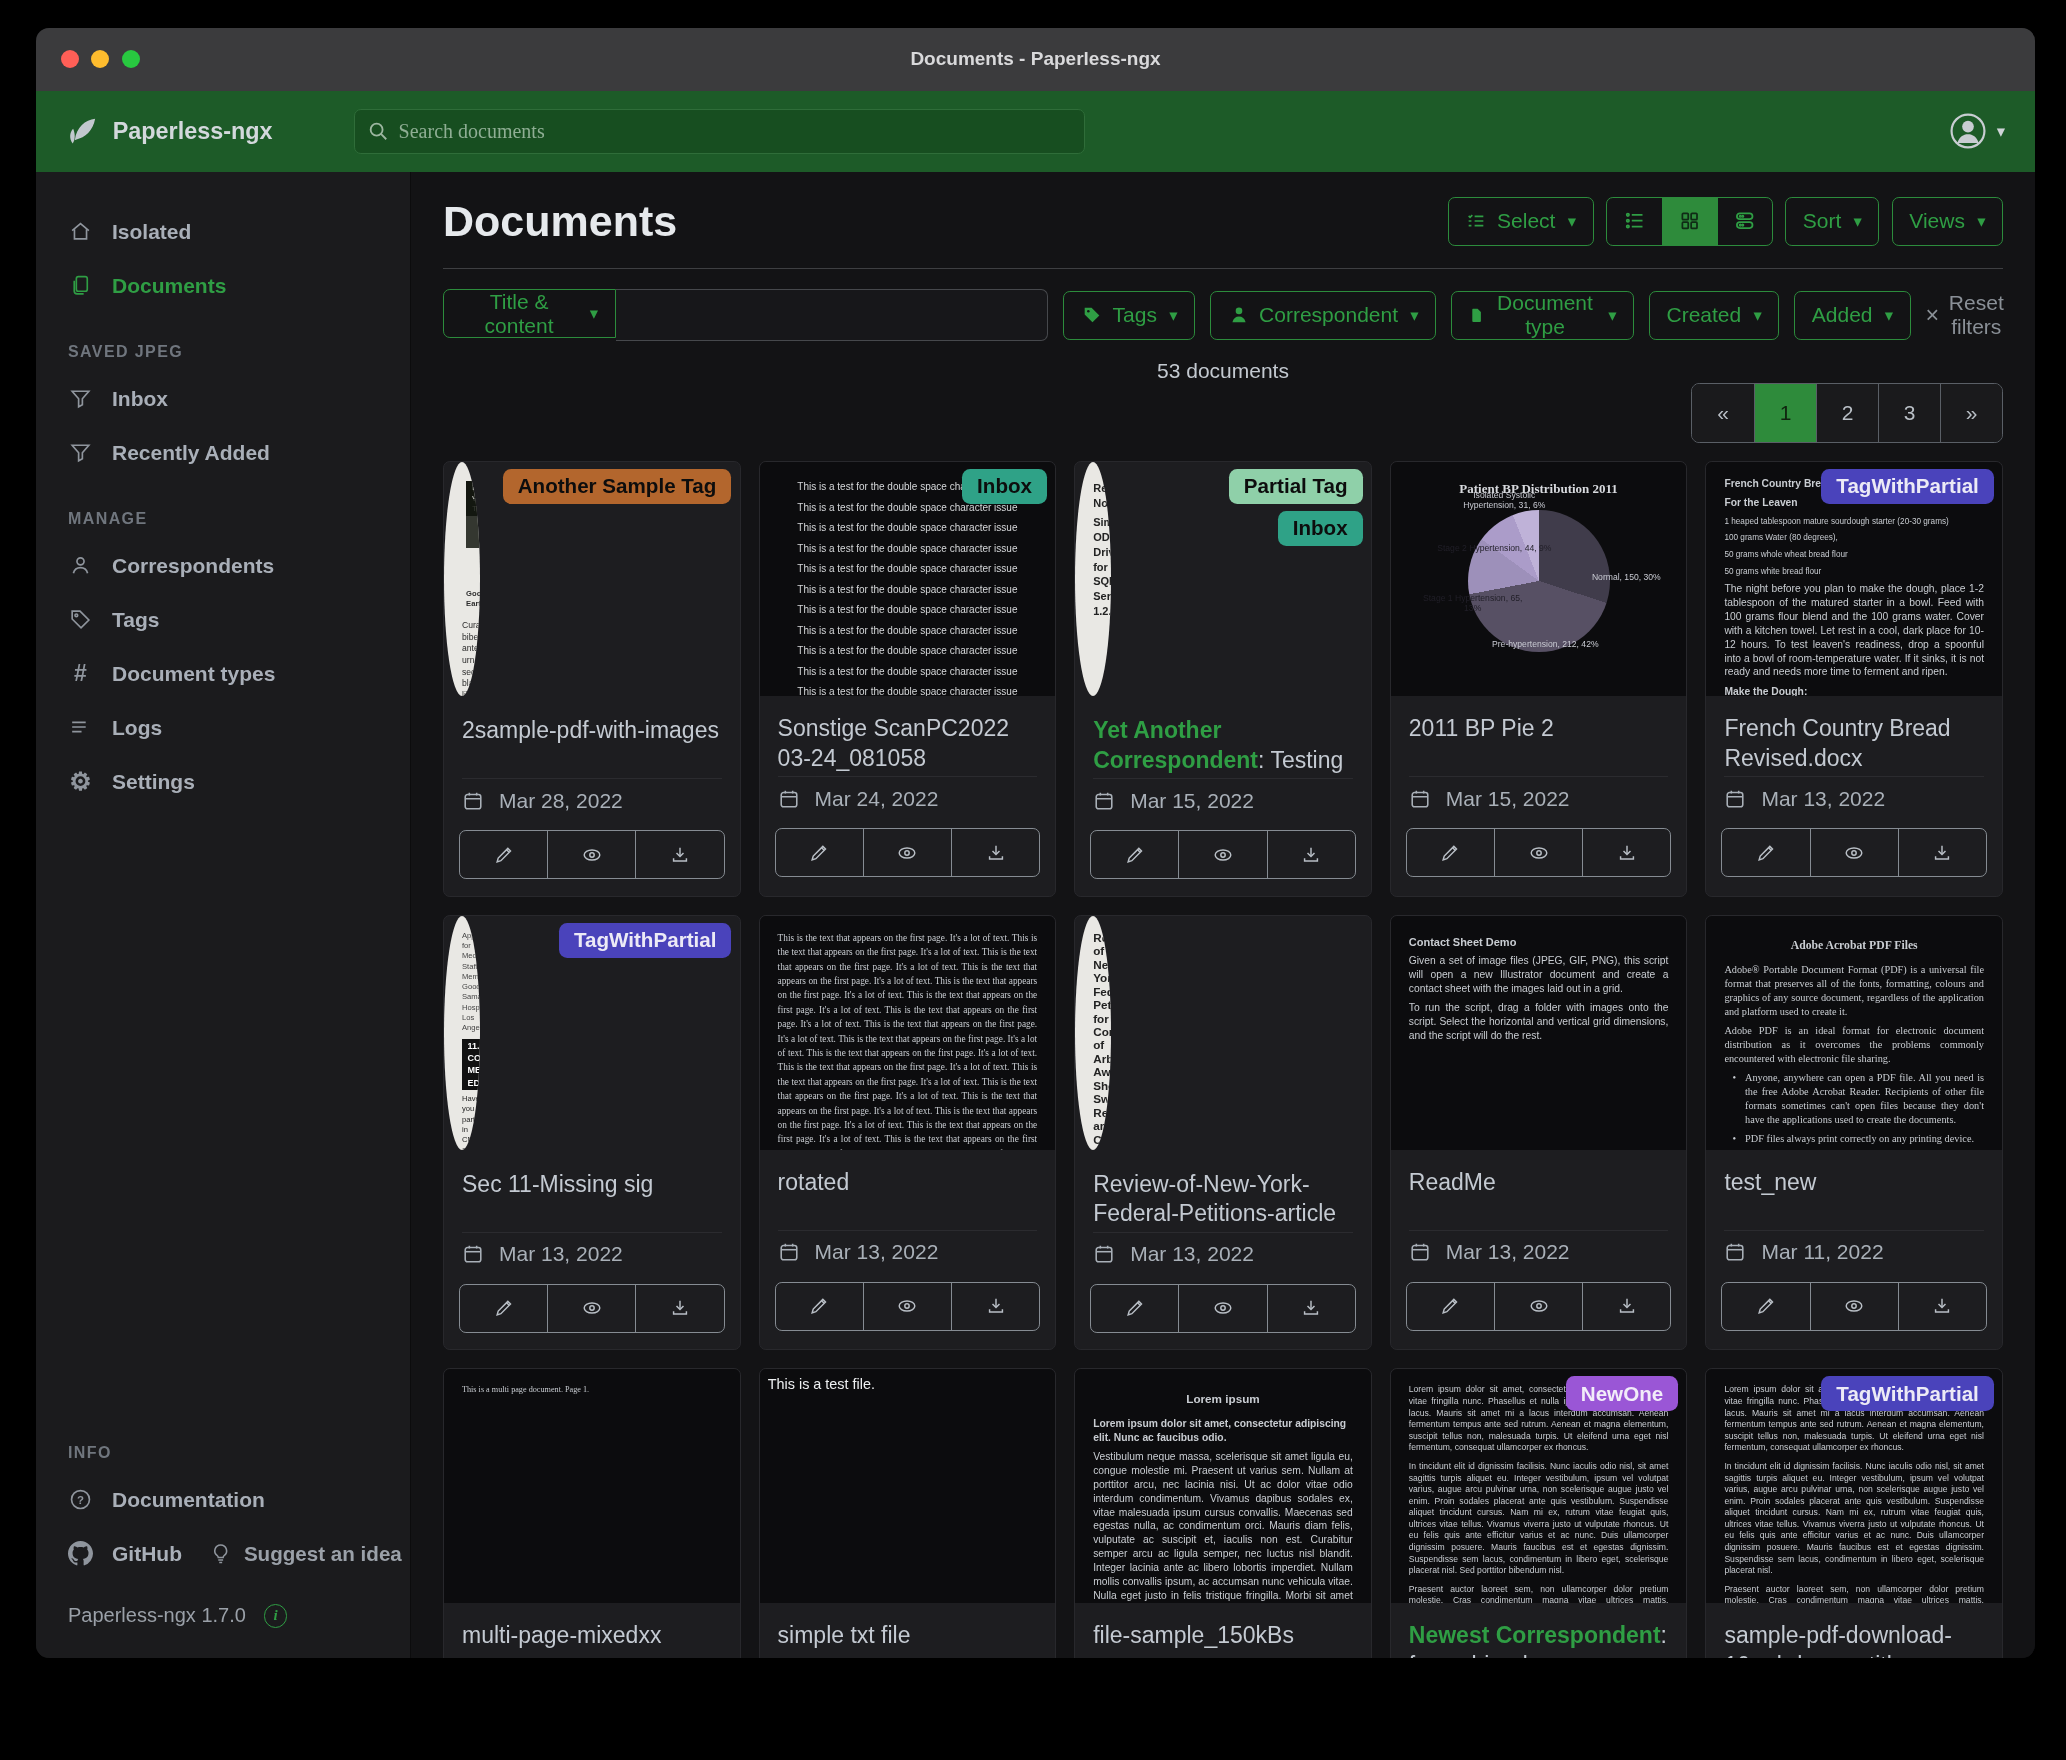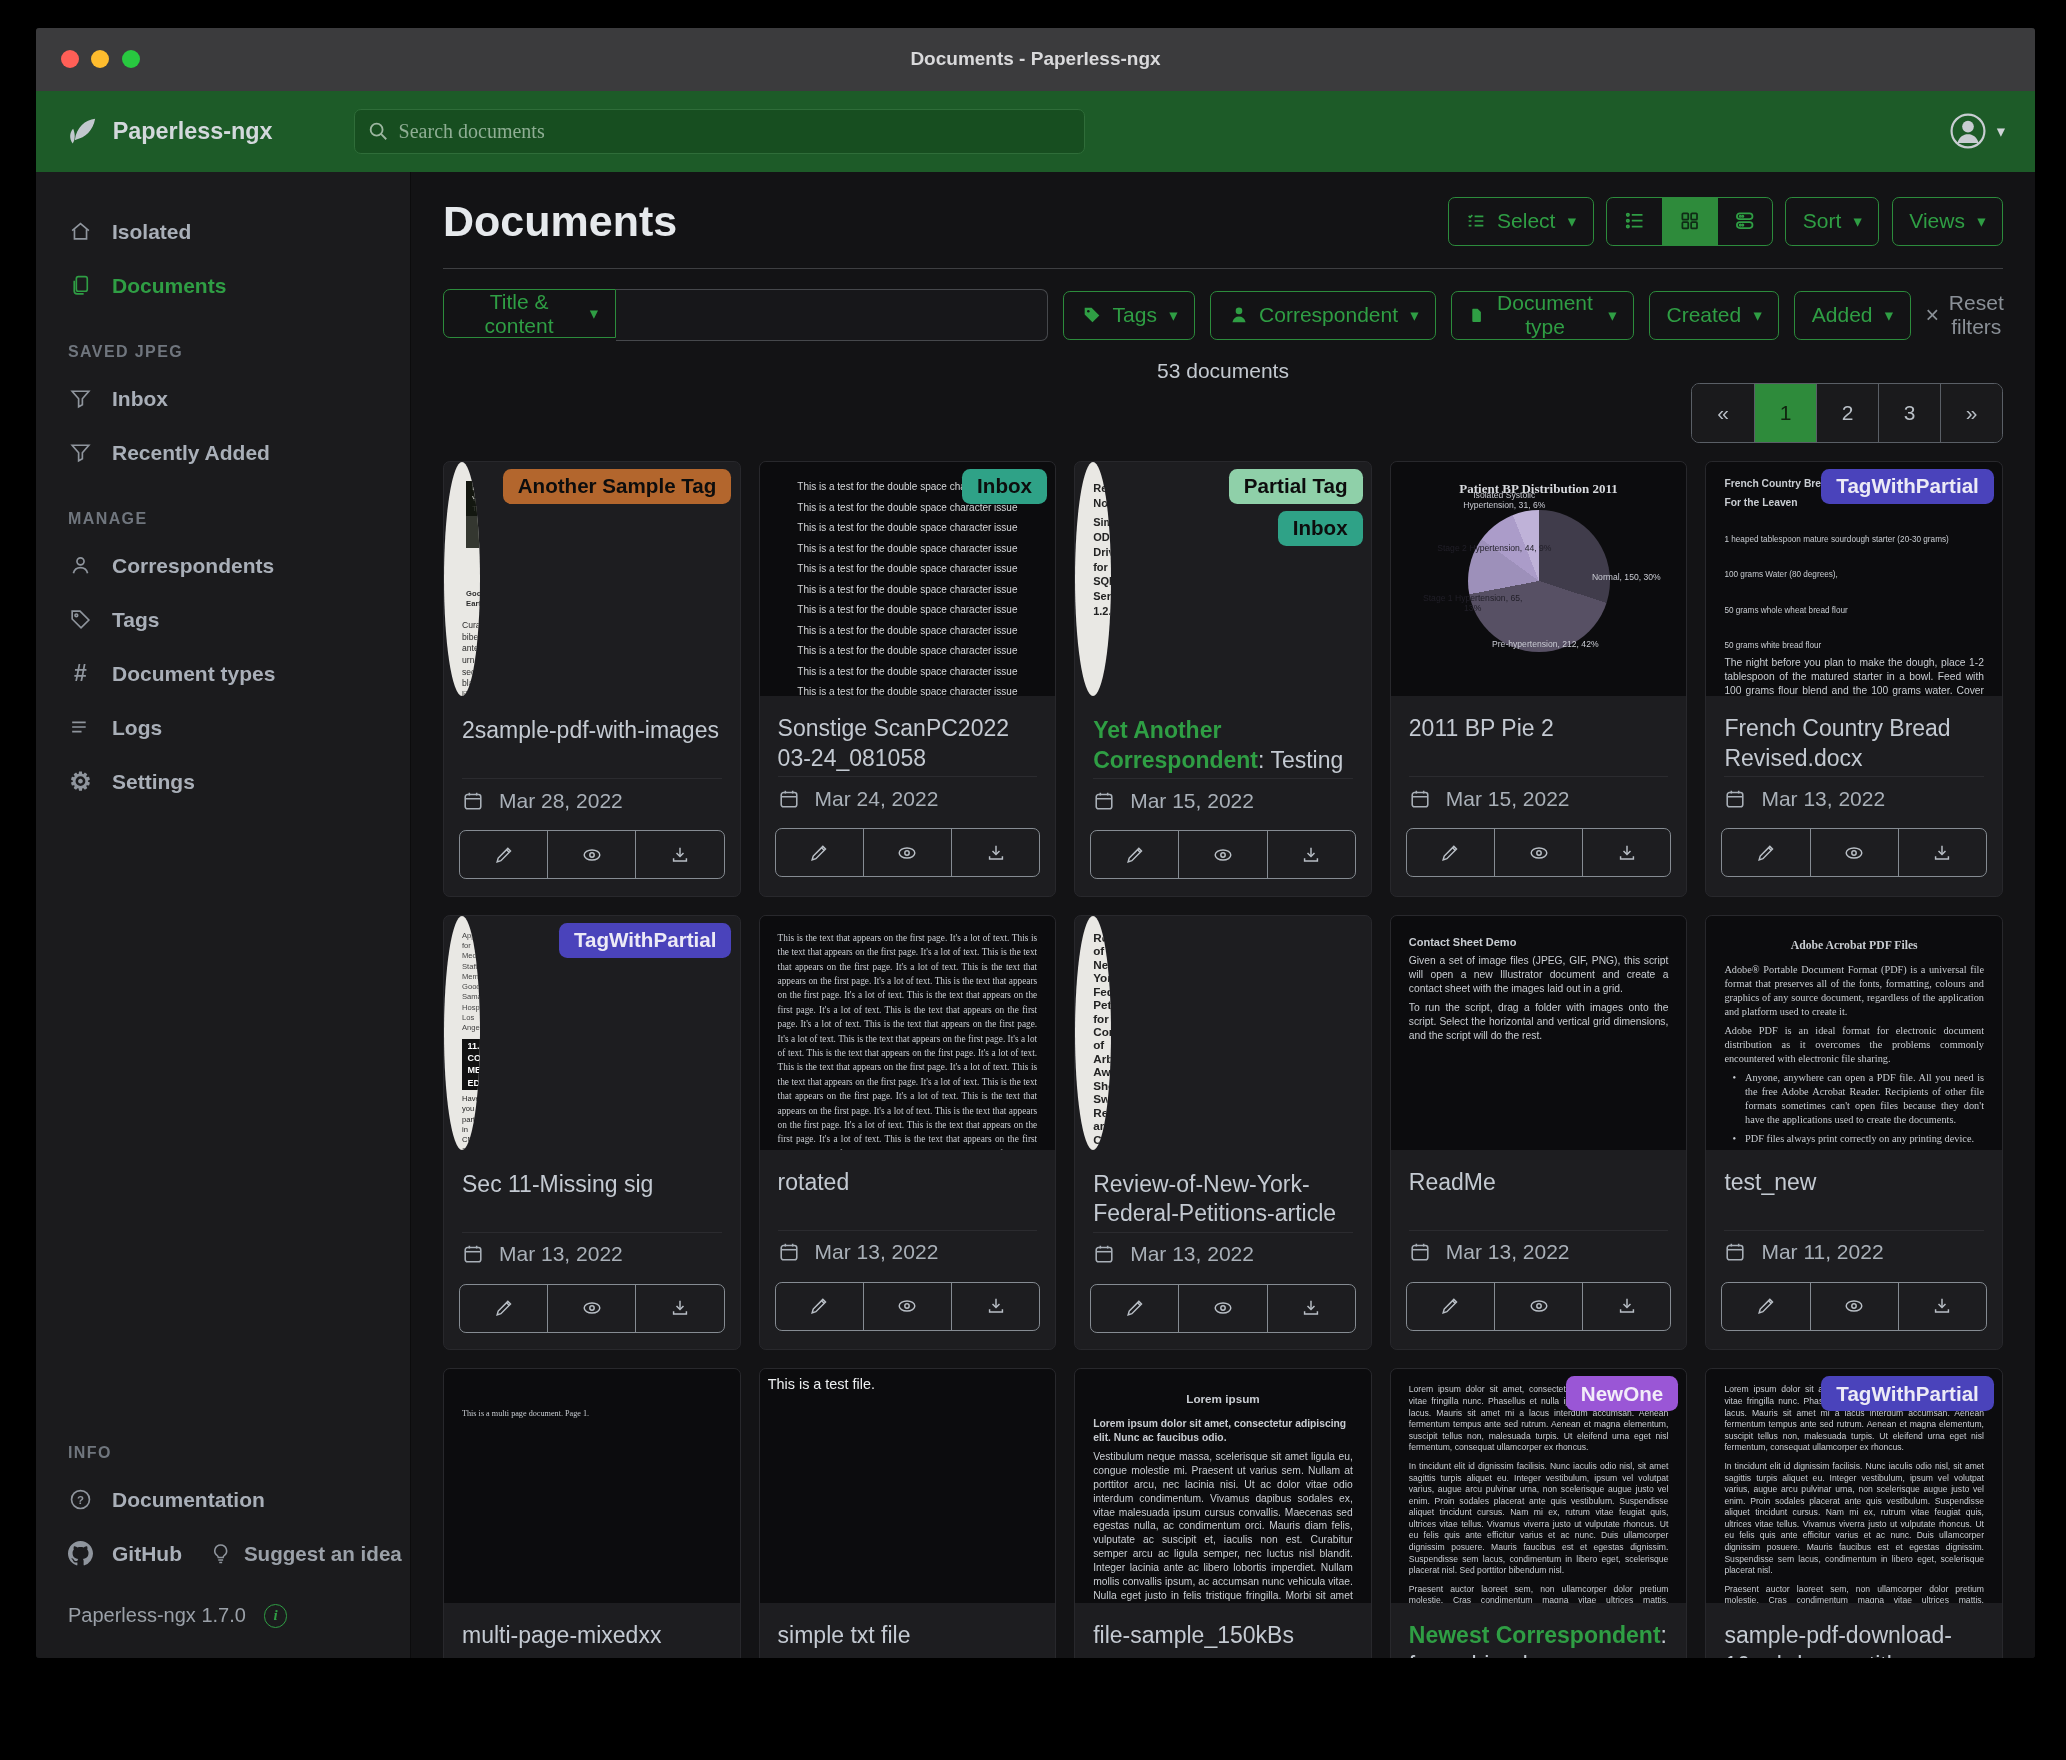--- a/index.html
+++ b/index.html
@@ -1,17 +1,17 @@
 <!DOCTYPE html>
 <html style="font-size:11px"><head>
 <meta charset="utf-8">
 <style>
   * { margin:0; padding:0; box-sizing:border-box; }
   html,body { width:2066px; height:1761px; background:#000; font-family:"Liberation Sans", sans-serif; }
-  .window { position:absolute; left:36px; top:27.5px; width:1999px; height:1630px; border-radius:3px;
+  .window { position:absolute; left:36px; top:27.5px; width:1999px; height:1630px; border-radius:13px;
             overflow:hidden; background:#131315; box-shadow:0 27.5px 82px rgba(0,0,0,.85); }
 
   
   .titlebar { height:63px; background:#3b3b3d; position:relative; display:flex; align-items:center; }
   .traffic { display:flex; gap:12.4px; margin-left:25px; }
   .light { width:18px; height:18px; border-radius:50%; display:inline-block; }
   .light.red{background:#ff5f57}.light.yellow{background:#febc2e}.light.green{background:#28c840}
   .titlebar-title { position:absolute; left:0; right:0; text-align:center; color:#d9d9db; font-size:19px; font-weight:700; }
 
   
@@ -108,21 +108,21 @@
 
   
   .fl { margin-bottom:5.5px; }
   .fl-h { font-weight:700; font-size:11px; margin:4.1px 0; }
   .fl-hc { font-weight:700; font-size:11.7px; text-align:center; margin:6.9px 0 9.6px; }
   .fl-b { font-weight:700; }
   .fl-p { text-align:justify; }
   .fl-ind { margin-left:19px; text-align:justify; }
   .fl-li { margin-left:20.6px; text-align:justify; position:relative; }
   .fl-li::before { content:"•"; position:absolute; left:-12.4px; }
-  .fl-small { font-size:8.2px;margin-top:24px; }
+  .fl-small { font-size:8.2px; }
   .fl-top { font-size:14.4px; color:#eef0f2; margin:0; }
   .rep-line { text-align:center; line-height:2.05; font-size:10px; color:#d6d8da; white-space:nowrap; }
   .rep-join { text-align:justify; font-size:9.3px; line-height:1.55; }
   .dense { font-size:8.6px; }
   .dense .fl-p { margin-bottom:6.9px; }
 
   .map-img { height:135px; background:#ccd5c0; position:relative; margin-bottom:8.2px; }
   .map-bar { position:absolute; top:4.1px; left:4.1px; background:#13160f; color:#e8e8e8; font-size:7.6px; padding:2.1px 6.2px; }
   .map-legend { position:absolute; top:22px; left:4.1px; width:44px; height:49px; background:rgba(20,24,16,.85); }
   .map-credit { position:absolute; bottom:2.7px; left:4.1px; color:#2e2e2e; font-size:7.6px; font-weight:700; }

